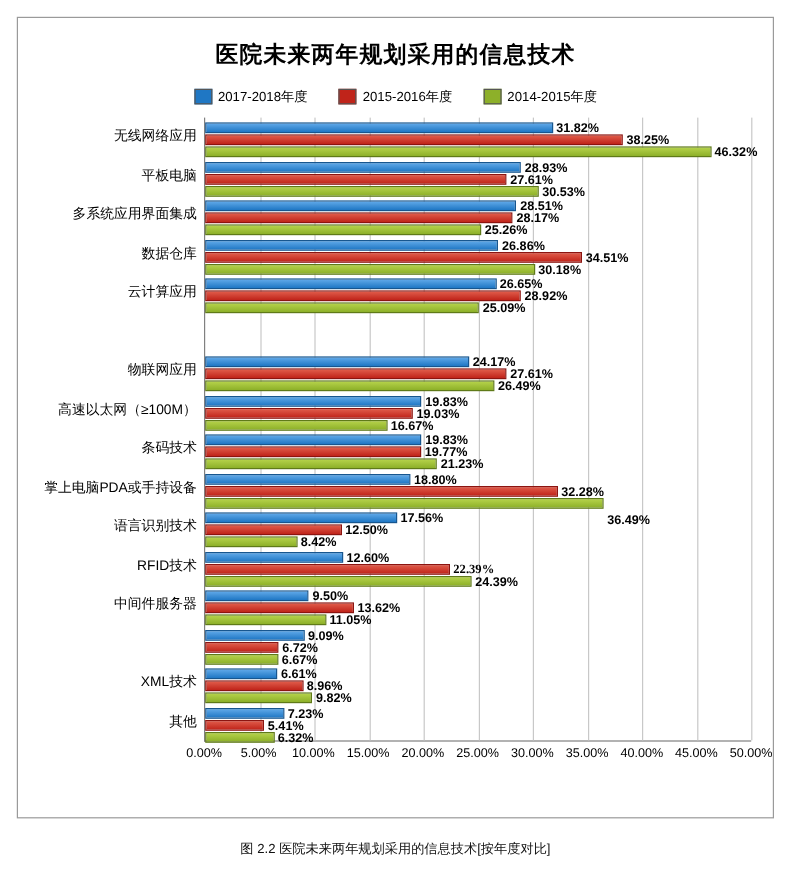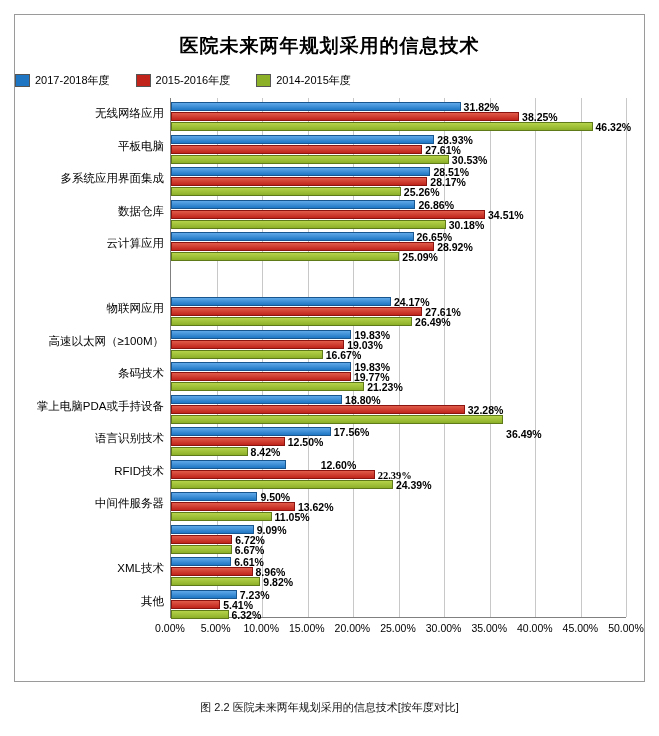--- a/index.html
+++ b/index.html
@@ -27,21 +27,21 @@
   }
   #chart-title {
     text-align: center;
     font-size: 19px;
     font-weight: bold;
     margin-top: 18px;
     letter-spacing: 1px;
   }
   #legend {
     display: flex;
-    justify-content: flex-start;
+    justify-content: center;
     gap: 26px;
     margin-top: 14px;
     font-size: 11px;
   }
   .legend-item {
     display: flex;
     align-items: center;
     gap: 5px;
   }
   .legend-swatch {
@@ -249,21 +249,21 @@
           <div class="bar s0" style="width: 35.12%; top: 4px;"></div>
           <div class="bar-label" style="left: 35.12%; top: 9px; text-align: center;">17.56%</div>
           <div class="bar s1" style="width: 25%; top: 14px;"></div>
           <div class="bar-label" style="left: 25%; top: 19px;">12.50%</div>
           <div class="bar s2" style="width: 16.84%; top: 24px;"></div>
           <div class="bar-label" style="left: 16.84%; top: 29px;">8.42%</div>
         </div>
         <div class="cat-row" style="top: 357.5px; height: 32.5px;">
           <div class="cat-label" style="top: 8.25px;">RFID技术</div>
           <div class="bar s0" style="width: 25.2%; top: 4px;"></div>
-          <div class="bar-label" style="left: 25.2%; top: 9px; margin-left: 32px;">12.60%</div>
+          <div class="bar-label" style="left: 25.2%; top: 9px;">12.60%</div>
           <div class="bar s1" style="width: 44.78%; top: 14px;"></div>
           <div class="bar-label" style="left: 44.78%; top: 19px; font-family: Liberation Serif, serif;">22.39%</div>
           <div class="bar s2" style="width: 48.78%; top: 24px;"></div>
           <div class="bar-label" style="left: 48.78%; top: 29px;">24.39%</div>
         </div>
         <div class="cat-row" style="top: 390px; height: 32.5px;">
           <div class="cat-label" style="top: 8.25px;">中间件服务器</div>
           <div class="bar s0" style="width: 19%; top: 4px;"></div>
           <div class="bar-label" style="left: 19%; top: 9px;">9.50%</div>
           <div class="bar s1" style="width: 27.24%; top: 14px;"></div>

